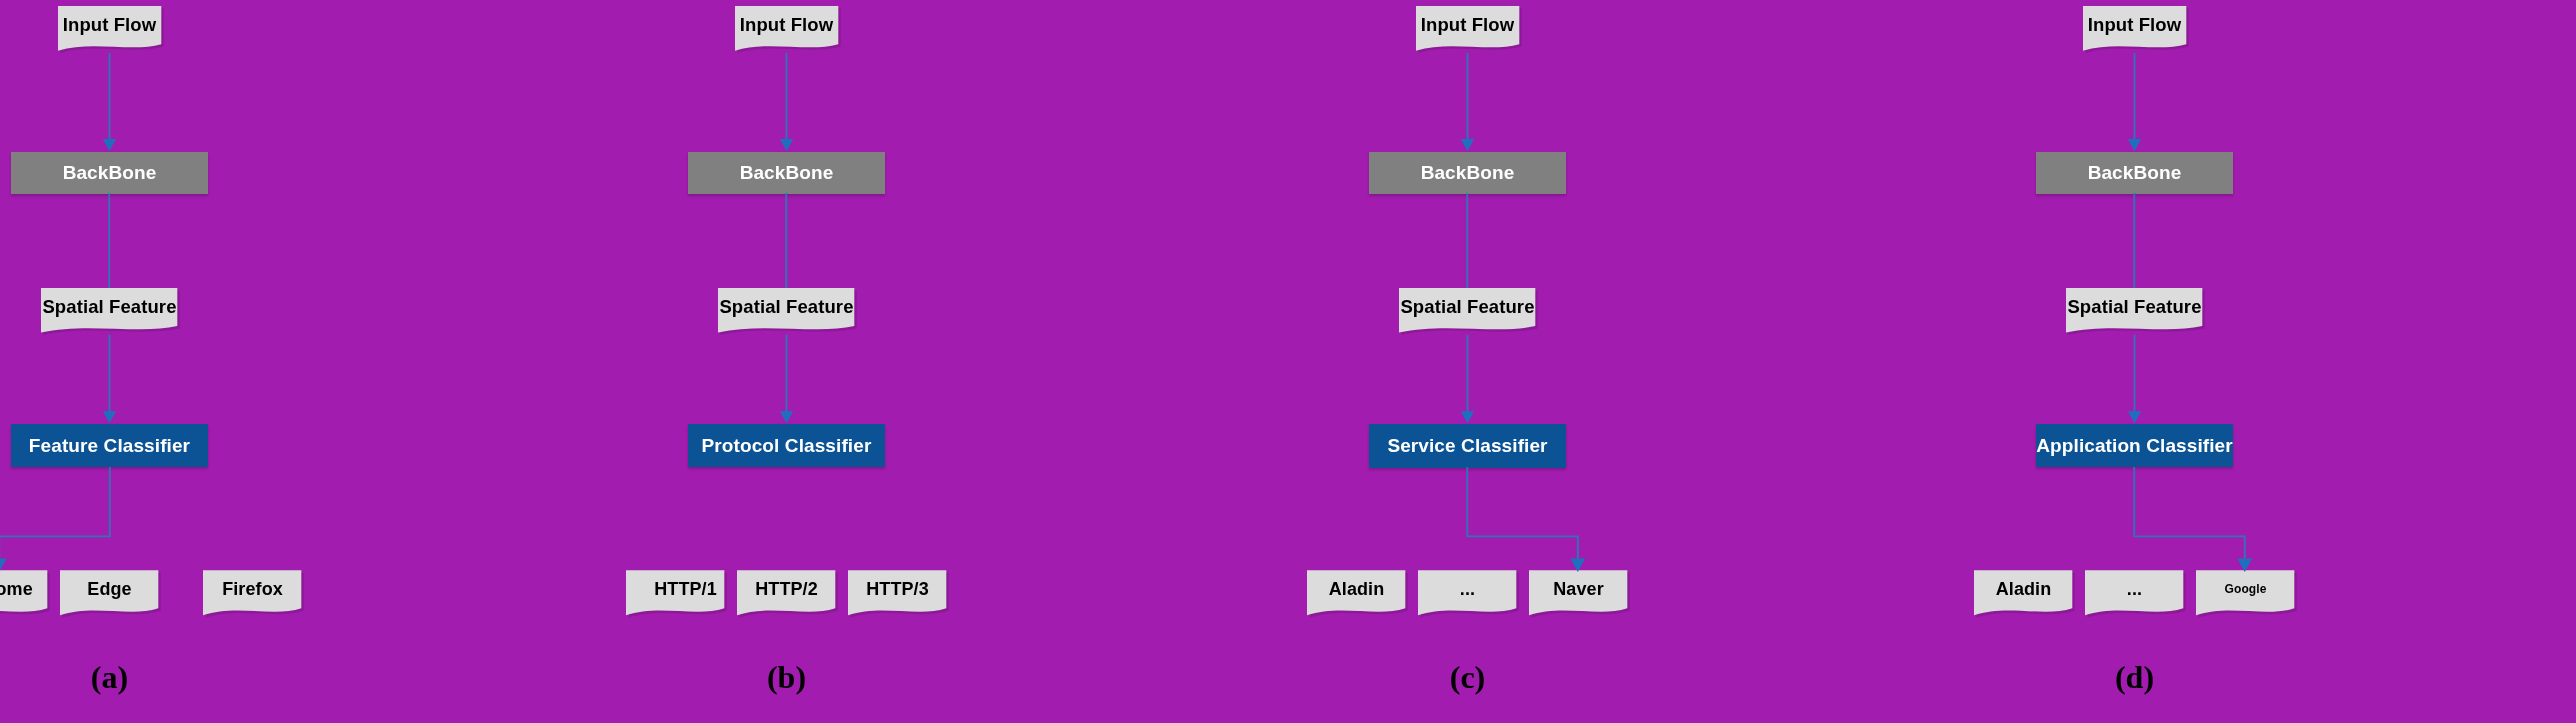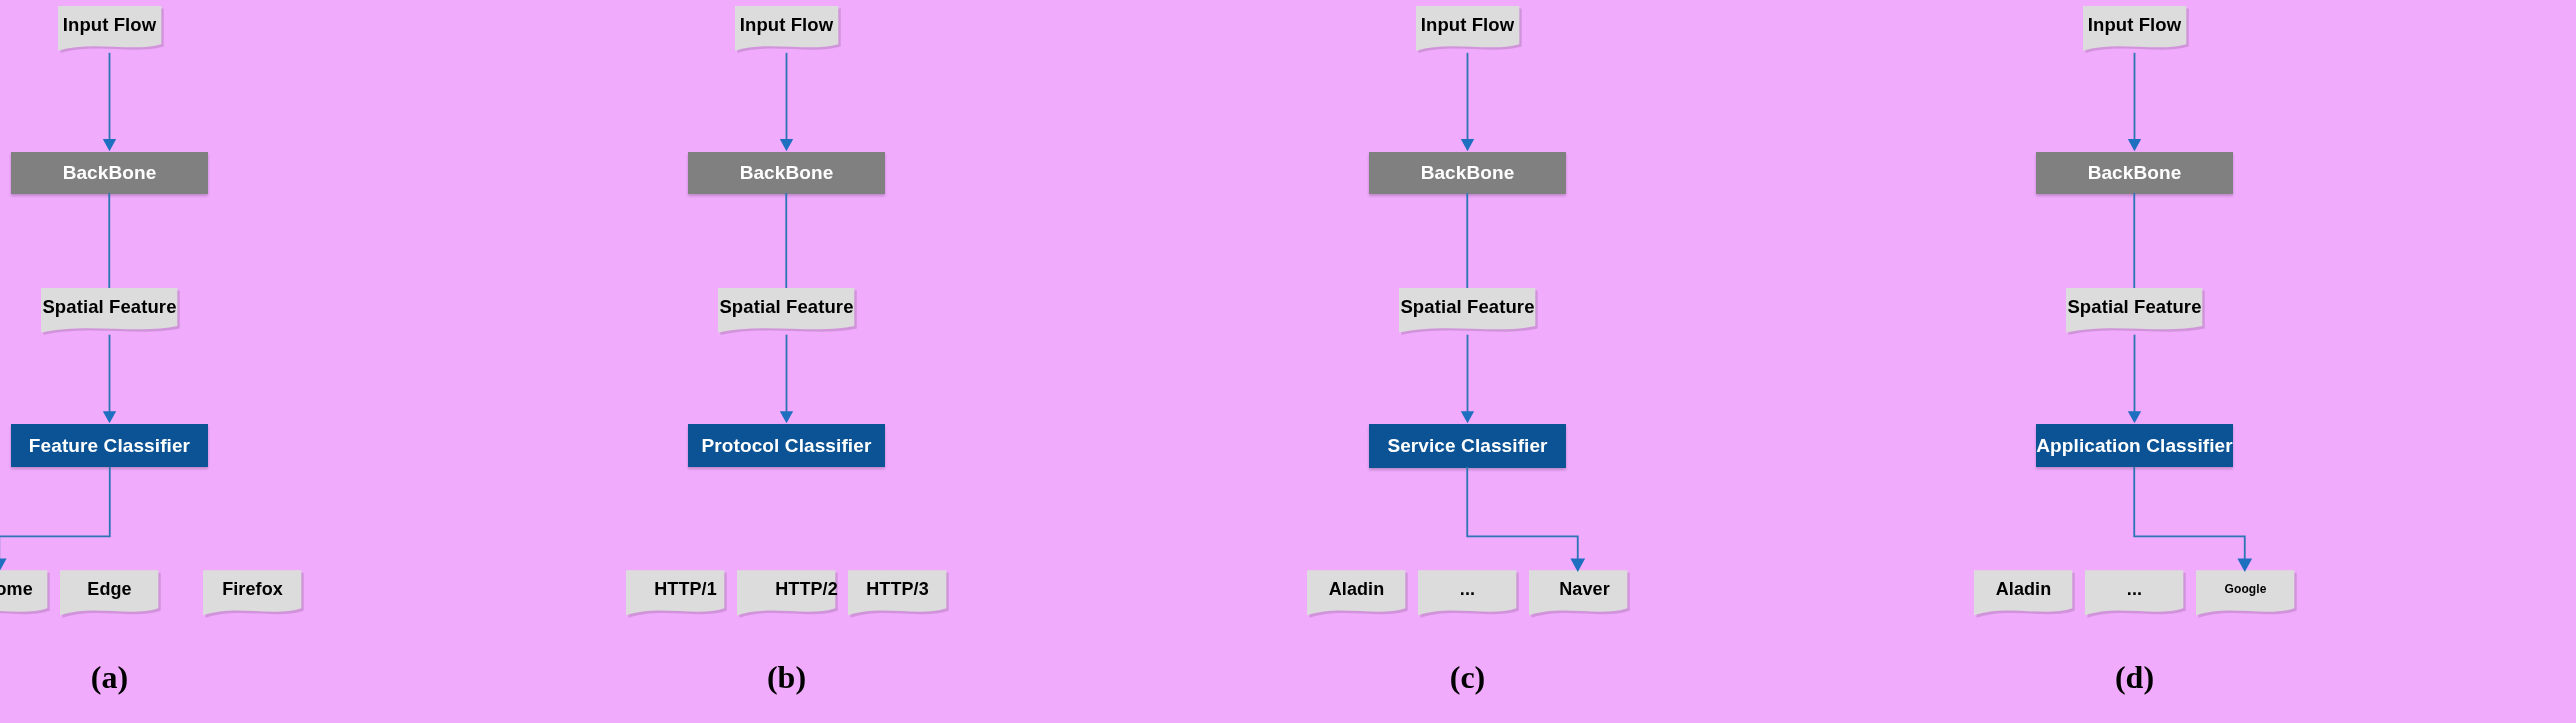--- a/index.html
+++ b/index.html
@@ -1,17 +1,17 @@
 <!DOCTYPE html>
 <html style="font-size:10px"><head>
 <meta charset="utf-8">
 <style>
   html,body{margin:0;padding:0;background:#ffffff;}
   body{width:2576px;height:723px;font-family:"Liberation Sans",sans-serif;overflow:hidden;}
-  #stage{position:relative;width:2576px;height:723px;background:#f0abfc;}
+  #stage{position:relative;width:2576px;height:723px;background:#a21caf;}
 
   
   .wavebox{position:absolute;}
   .wavebox svg{position:absolute;left:0;top:0;overflow:visible;}
   .wavebox .wb-label{
     position:absolute;left:0;top:0;width:100%;
     display:flex;align-items:center;justify-content:center;
     color:#000;font-weight:bold;letter-spacing:0.1px;white-space:nowrap;
   }
 
@@ -123,21 +123,21 @@
     <div class="bar classifier" style="left: 688px; top: 424px; width: 197px; height: 43px;">
       <span class="bar-label" style="font-size: 19px;">Protocol Classifier</span>
     </div>
     <div class="wavebox" style="left: 626px; top: 570px; width: 99px; height: 38px; padding-left: 20px;">
       <svg width="102" height="49" viewBox="0 0 166 79">
         <path d="M 0 0 L 160 0 L 160 62 C 115.19999999999999 76.95, 52.800000000000004 54.85, 0 73.44 Z" transform="translate(4,4)" fill="rgba(0,0,0,0.13)"></path>
         <path d="M 0 0 L 160 0 L 160 62 C 115.19999999999999 76.95, 52.800000000000004 54.85, 0 73.44 Z" fill="#DCDCDC"></path>
       </svg>
       <div class="wb-label" style="height: 38px; font-size: 18px;">HTTP/1</div>
     </div>
-    <div class="wavebox" style="left: 737px; top: 570px; width: 99px; height: 38px; padding-left: 40px;">
+    <div class="wavebox" style="left: 737px; top: 570px; width: 99px; height: 38px;">
       <svg width="102" height="49" viewBox="0 0 166 79">
         <path d="M 0 0 L 160 0 L 160 62 C 115.19999999999999 76.95, 52.800000000000004 54.85, 0 73.44 Z" transform="translate(4,4)" fill="rgba(0,0,0,0.13)"></path>
         <path d="M 0 0 L 160 0 L 160 62 C 115.19999999999999 76.95, 52.800000000000004 54.85, 0 73.44 Z" fill="#DCDCDC"></path>
       </svg>
       <div class="wb-label" style="height: 38px; font-size: 18px;">HTTP/2</div>
     </div>
     <div class="wavebox" style="left: 848px; top: 570px; width: 99px; height: 38px;">
       <svg width="102" height="49" viewBox="0 0 166 79">
         <path d="M 0 0 L 160 0 L 160 62 C 115.19999999999999 76.95, 52.800000000000004 54.85, 0 73.44 Z" transform="translate(4,4)" fill="rgba(0,0,0,0.13)"></path>
         <path d="M 0 0 L 160 0 L 160 62 C 115.19999999999999 76.95, 52.800000000000004 54.85, 0 73.44 Z" fill="#DCDCDC"></path>
@@ -183,21 +183,21 @@
       </svg>
       <div class="wb-label" style="height: 38px; font-size: 18px;">Aladin</div>
     </div>
     <div class="wavebox" style="left: 1418px; top: 570px; width: 99px; height: 38px;">
       <svg width="102" height="49" viewBox="0 0 166 79">
         <path d="M 0 0 L 160 0 L 160 62 C 115.19999999999999 76.95, 52.800000000000004 54.85, 0 73.44 Z" transform="translate(4,4)" fill="rgba(0,0,0,0.13)"></path>
         <path d="M 0 0 L 160 0 L 160 62 C 115.19999999999999 76.95, 52.800000000000004 54.85, 0 73.44 Z" fill="#DCDCDC"></path>
       </svg>
       <div class="wb-label" style="height: 38px; font-size: 18px;">...</div>
     </div>
-    <div class="wavebox" style="left: 1529px; top: 570px; width: 99px; height: 38px; padding-left: 12px;">
+    <div class="wavebox" style="left: 1529px; top: 570px; width: 99px; height: 38px;">
       <svg width="102" height="49" viewBox="0 0 166 79">
         <path d="M 0 0 L 160 0 L 160 62 C 115.19999999999999 76.95, 52.800000000000004 54.85, 0 73.44 Z" transform="translate(4,4)" fill="rgba(0,0,0,0.13)"></path>
         <path d="M 0 0 L 160 0 L 160 62 C 115.19999999999999 76.95, 52.800000000000004 54.85, 0 73.44 Z" fill="#DCDCDC"></path>
       </svg>
       <div class="wb-label" style="height: 38px; font-size: 18px;">Naver</div>
     </div>
     <svg class="conn" width="133" height="105" viewBox="0 0 216 171" style="left: 1456px; top: 467px;">
       <path d="M 18 0 L 18 113 L 198 113 L 198 151" fill="none" stroke="#2E75B6" stroke-width="3"></path>
       <polygon points="186,149 210,149 198,171" fill="#1F6FC0"></polygon>
     </svg>

